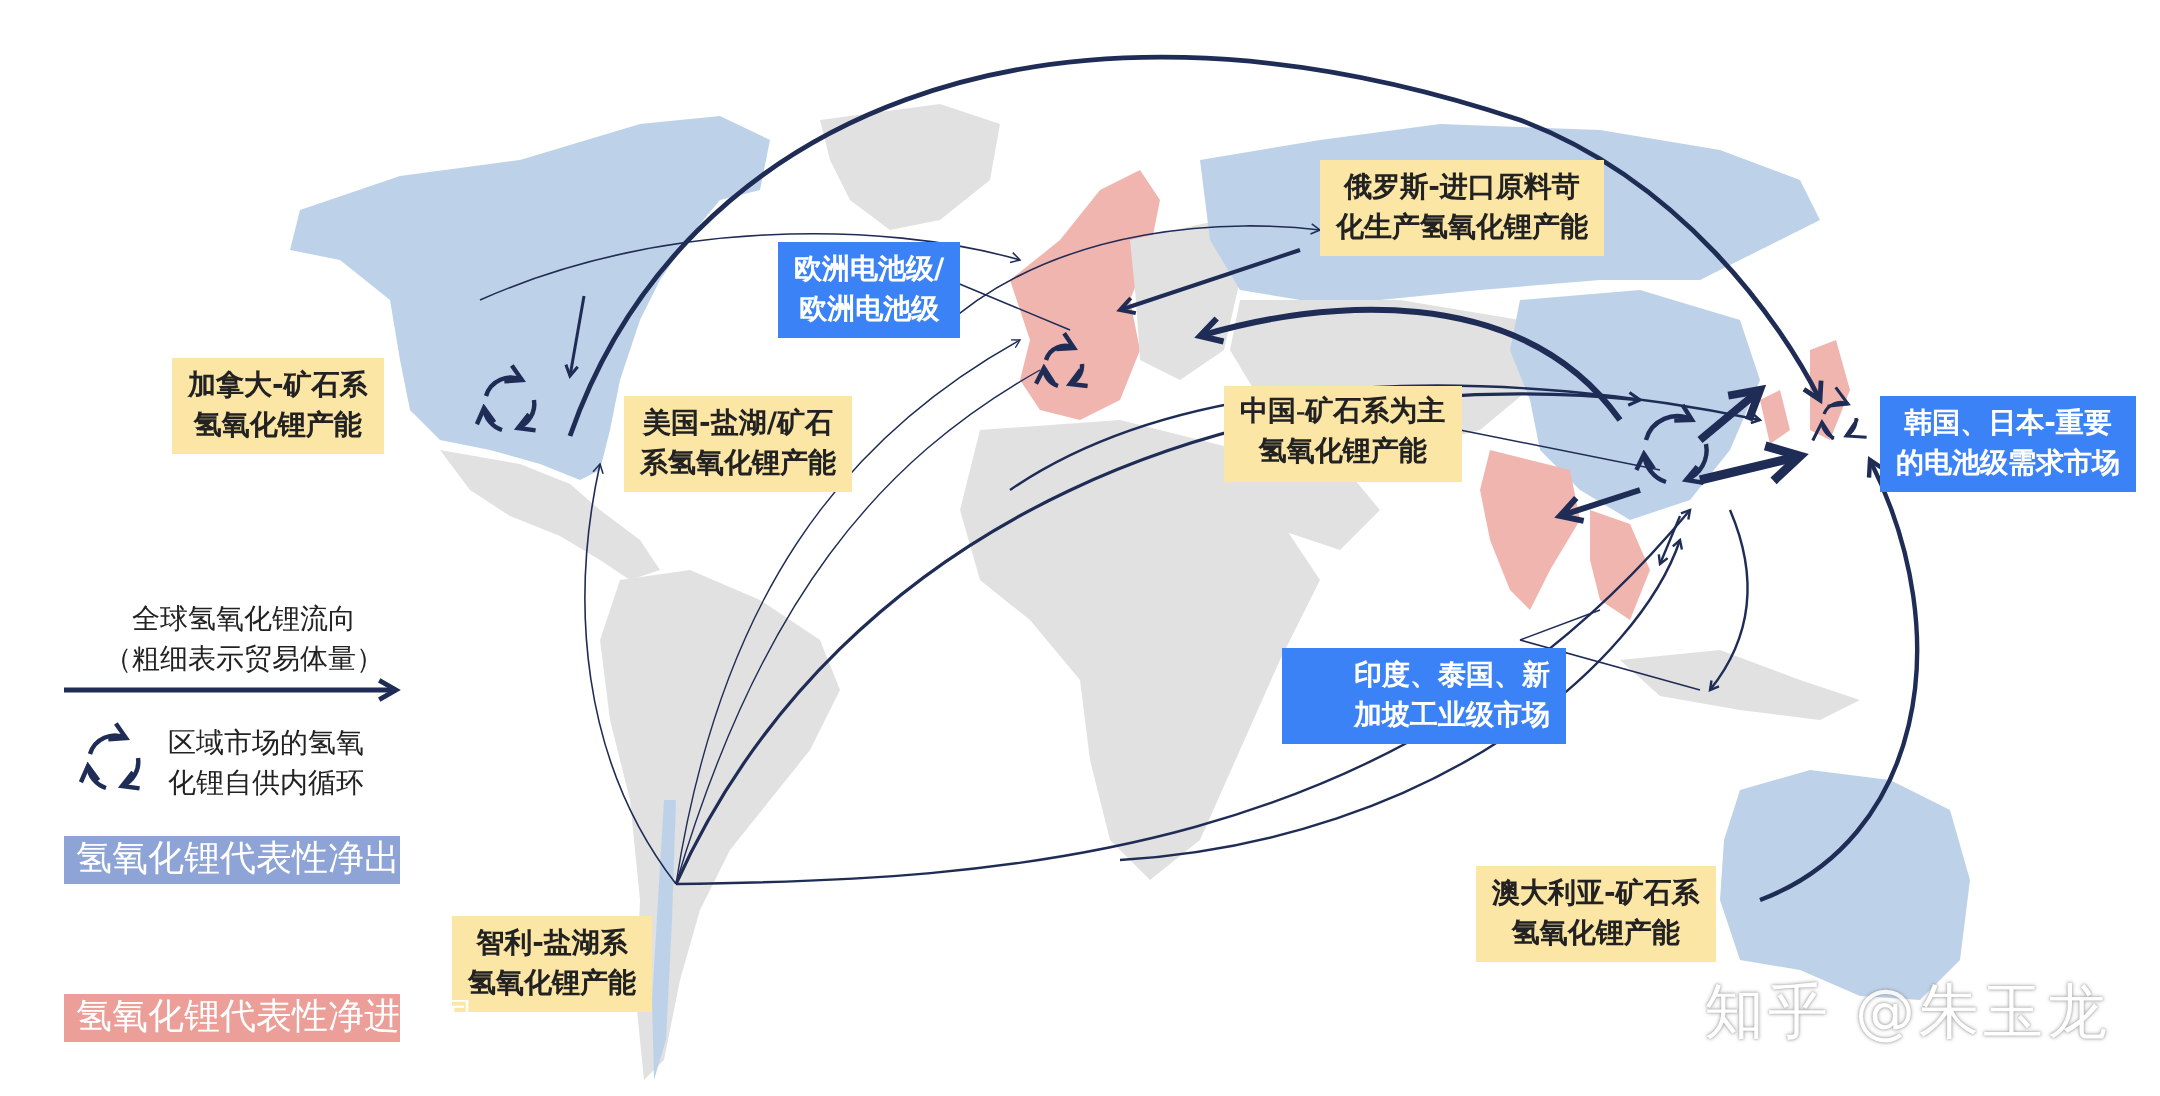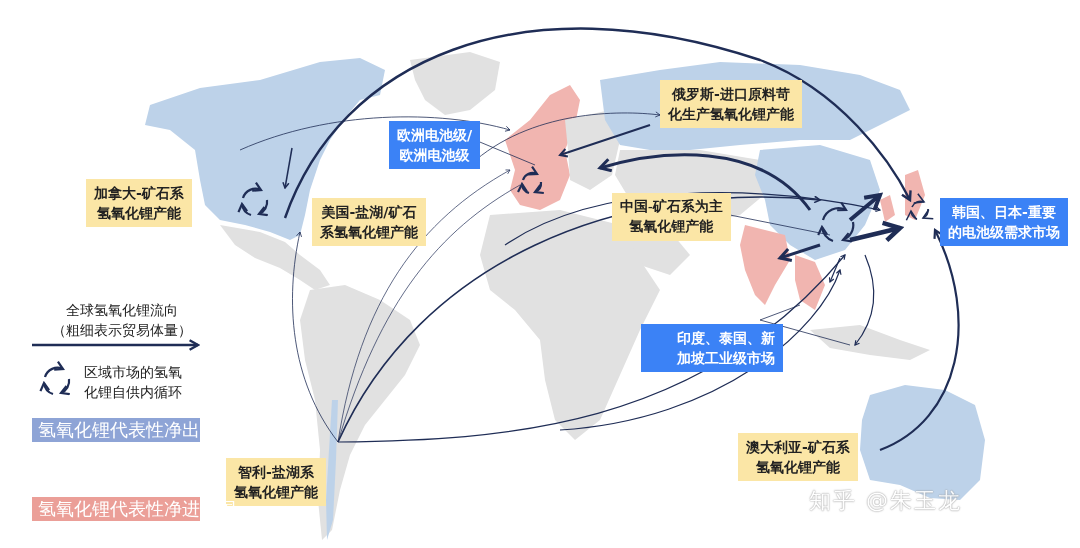--- a/index.html
+++ b/index.html
@@ -8,21 +8,21 @@
     #map { position: absolute; left: 0; top: 0; width: 1080px; height: 548px; }
     .lbl { position: absolute; font-weight: bold; font-size: 14px; line-height: 20px;
            text-align: center; padding: 4px 8px; box-sizing: border-box; white-space: nowrap; }
     .lbl span { display: block; }
     .prod { background: #fbe6a6; color: #222222; }
     .mkt { background: #3b82f6; color: #ffffff; font-weight: bold; }
     .legend-text { position: absolute; font-size: 14px; line-height: 20px; color: #222; text-align: center; }
     .legend-text span { display: block; }
     .legend-box { position: absolute; color: #ffffff; font-size: 18px; line-height: 24px;
                   padding: 0 6px; box-sizing: border-box; white-space: nowrap; }
-    .watermark { position: absolute; left: 809px; top: 486px; font-size: 22px; color: #ffffff;
+    .watermark { position: absolute; left: 852px; top: 486px; font-size: 30px; color: #ffffff;
                  letter-spacing: 2px; text-shadow: 0 0 2px #999, 0 0 1px #888; opacity: 0.85; }
   </style>
 </head>
 <body>
 
 <svg id="map" viewBox="0 0 1080 548" xmlns="http://www.w3.org/2000/svg">
   <defs>
     <marker id="ah" viewBox="0 0 10 10" refX="8" refY="5" markerWidth="5" markerHeight="5" orient="auto-start-reverse">
       <path d="M1,1 L8,5 L1,9" fill="none" stroke="#1f2d56" stroke-width="2"></path>
     </marker>

